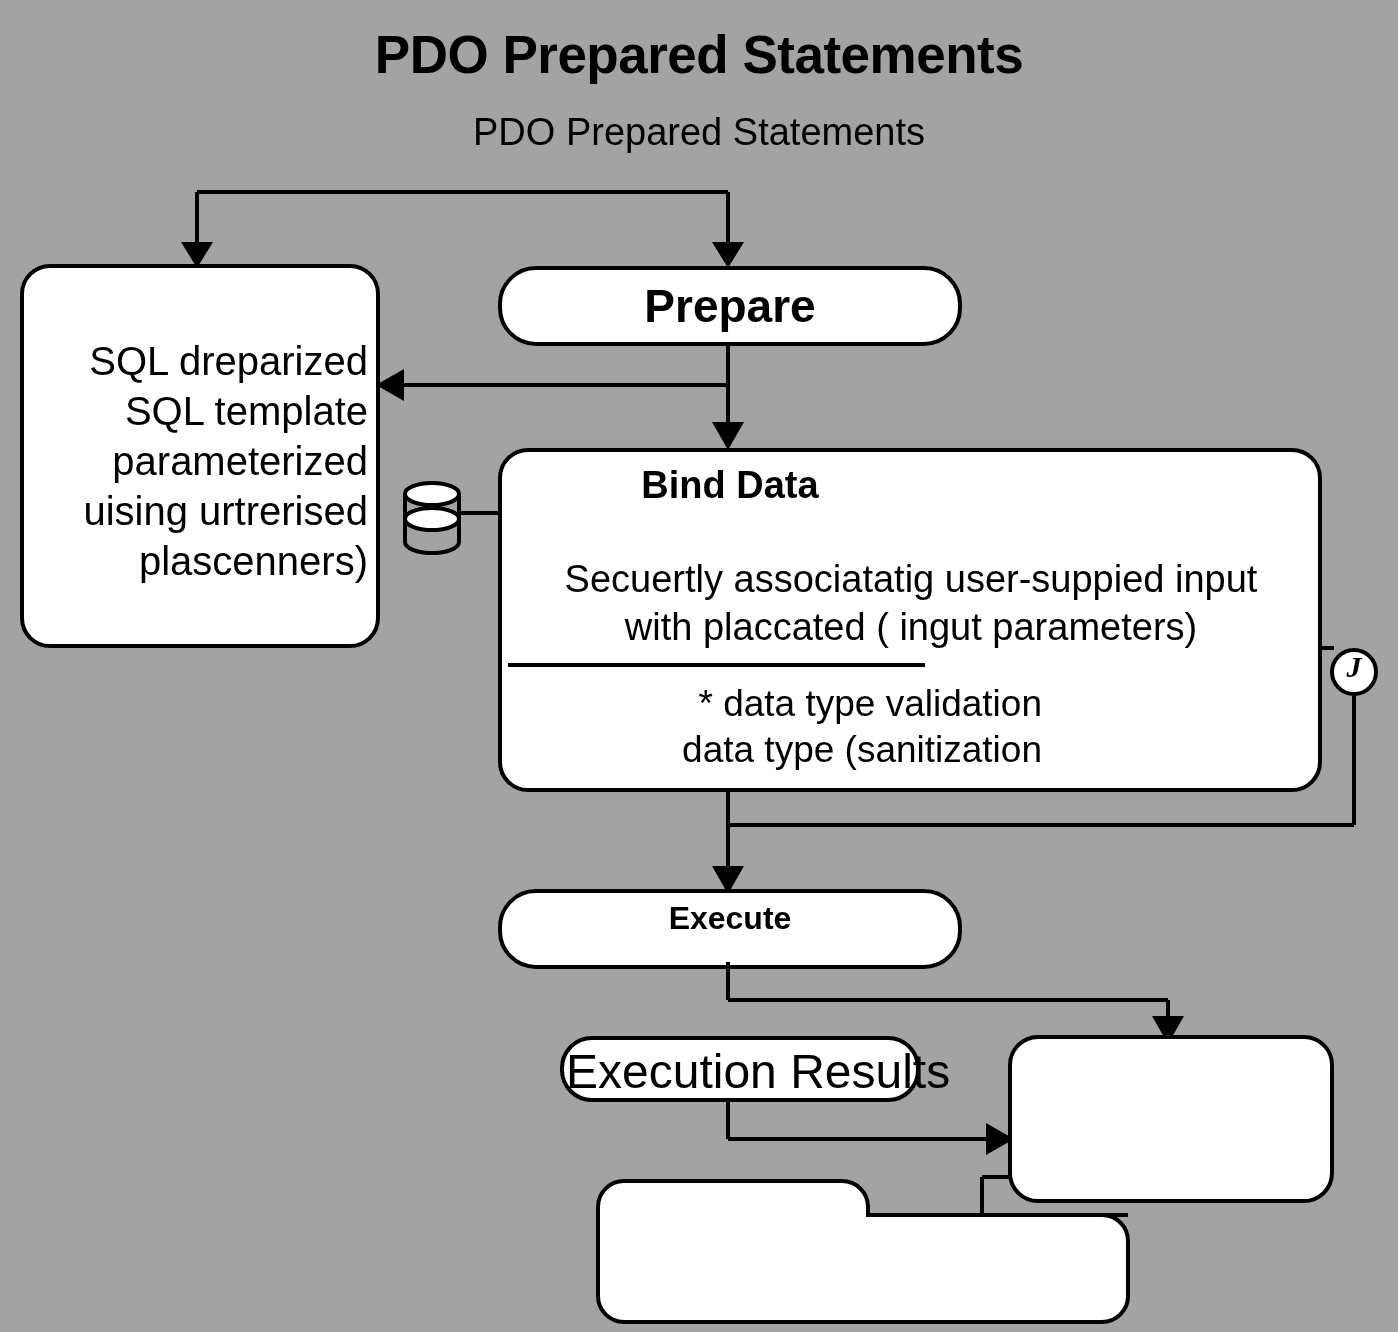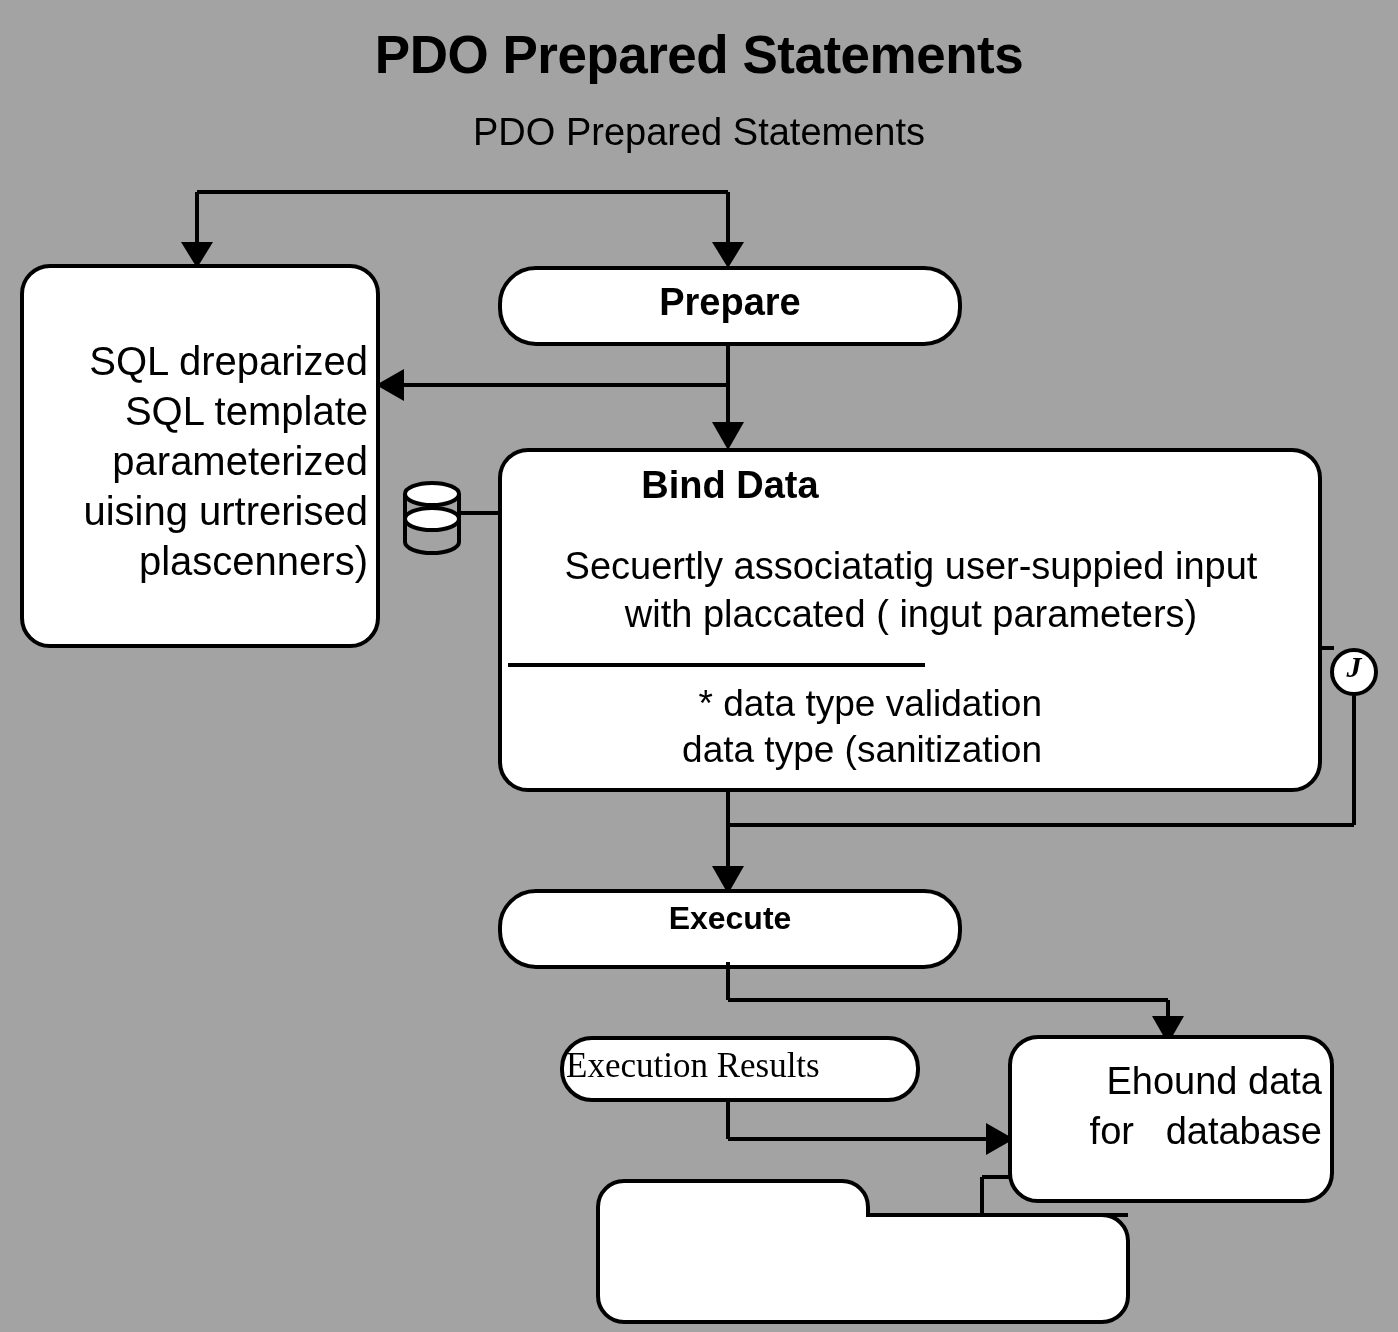--- a/index.html
+++ b/index.html
@@ -53,34 +53,34 @@
     top: 336px;
     width: 330px;
     font-size: 40px;
     line-height: 50px;
   }
   #prepare-label {
     left: 500px;
     top: 283px;
     width: 460px;
     text-align: center;
-    font-size: 38px;
+    font-size: 46px;
     font-weight: bold;
   }
   #bind-title {
     left: 500px;
     top: 466px;
     width: 460px;
     text-align: center;
     font-size: 38px;
     font-weight: bold;
   }
   #bind-body {
     left: 516px;
-    top: 542px;
+    top: 555px;
     width: 790px;
     font-size: 38px;
     line-height: 48px;
     text-align: center;
   }
   #bind-sub {
     left: 516px;
     top: 681px;
     width: 500px;
     font-size: 37px;
@@ -92,23 +92,22 @@
     top: 902px;
     width: 460px;
     text-align: center;
     font-size: 32px;
     font-weight: bold;
   }
   #exec-results-label {
     left: 566px;
     top: 1048px;
     width: 350px;
-    text-align: left;
-    font-size: 35px;
-    font-family: Liberation Serif, serif;
+    text-align: center;
+    font-size: 48px;
   }
   #ehound-text {
     left: 1022px;
     top: 1056px;
     width: 300px;
     font-size: 38px;
     line-height: 50px;
   }
   #incl-text {
     left: 608px;
@@ -242,19 +241,17 @@
   <div class="txt" id="bind-body">Secuertly associatatig user-suppied input
 with placcated ( ingut parameters)</div>
 
   <div class="txt" id="bind-sub">* data type validation
   data type (sanitization</div>
 
   <div class="txt" id="execute-label">Execute</div>
 
   <div class="txt" id="exec-results-label">Execution Results</div>
 
-  <div class="txt" id="ehound-text">Ehound data
-for   database</div>
 
 
   <div class="txt" id="check-glyph" style="left:1338px; top:652px; width:32px; text-align:center; font-size:30px; font-weight:bold; font-style:italic; font-family:'Liberation Serif', serif;">J</div>
 
 </div>
 
 </body></html>

